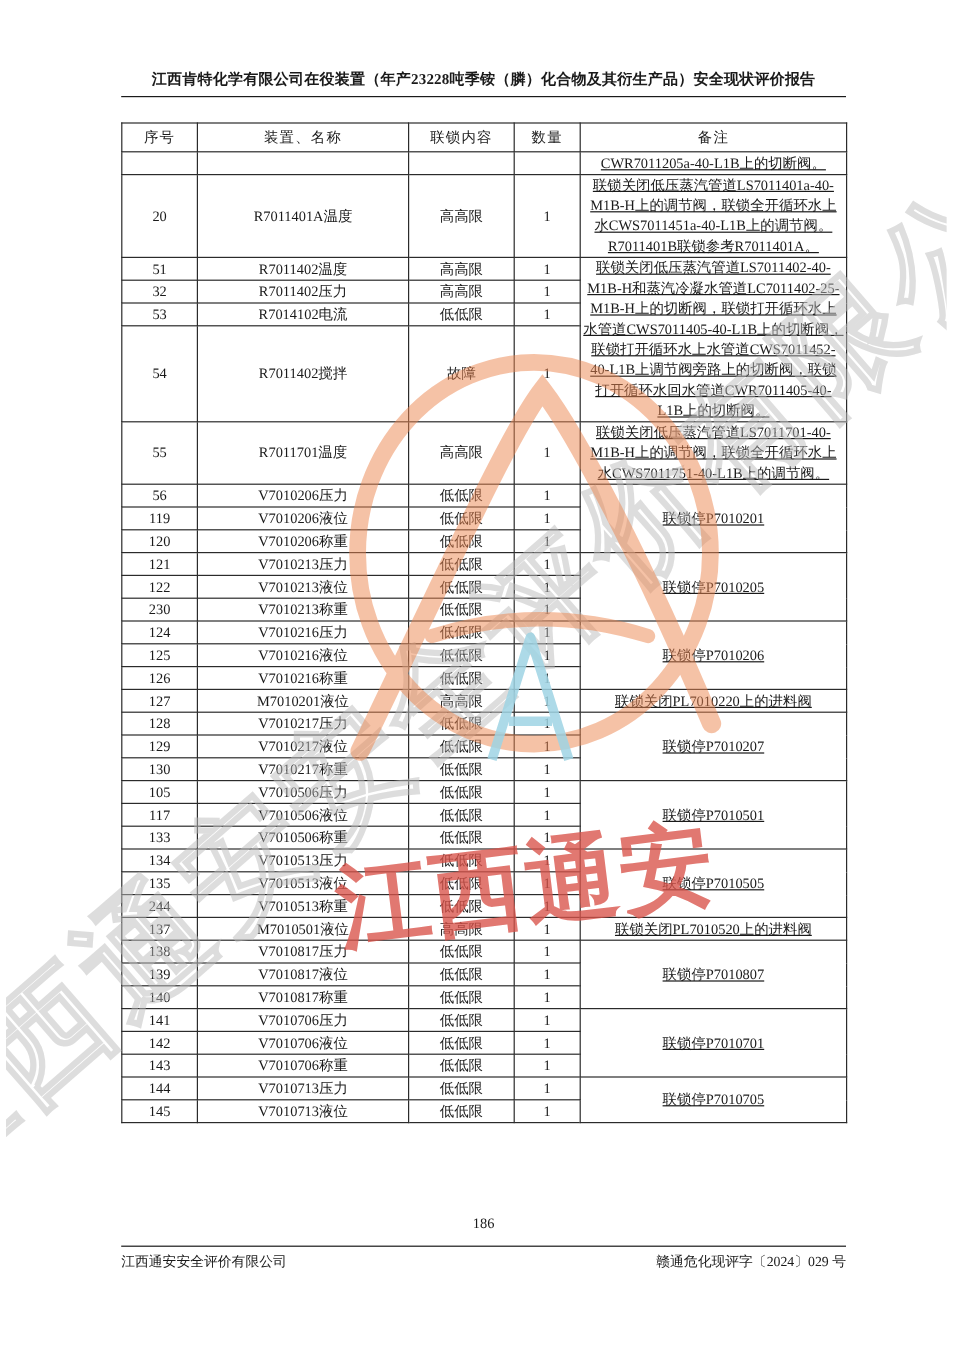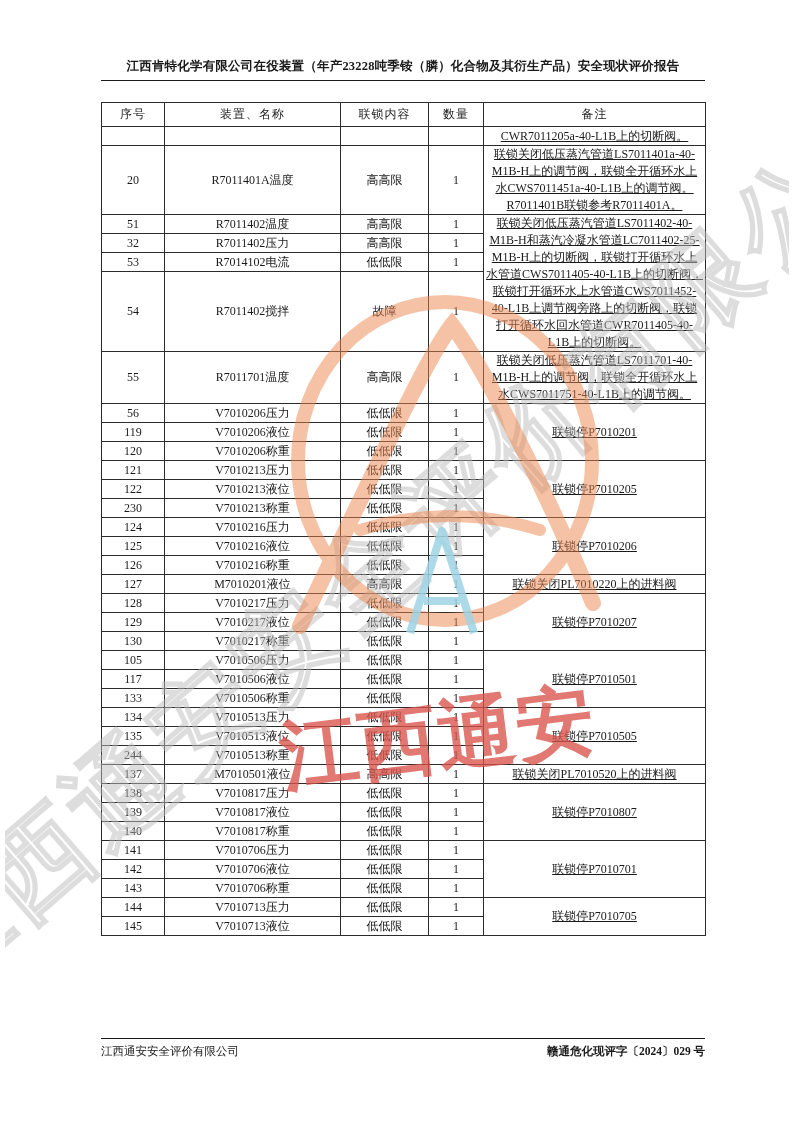--- a/index.html
+++ b/index.html
@@ -27,21 +27,21 @@
   tr.r-std { height:19px; }
   td.remark { line-height:17px; padding:1px 3px;text-decoration:underline; }
 
   
   .page-number { position:absolute; top:1012px; left:96px; width:604px; text-align:center;
     font-size:12px; font-family:"Liberation Serif","DejaVu Serif",serif; }
   .footer-rule { position:absolute; top:1038px; left:96px; width:604px; border-top:1.4px solid #1a1a1a; }
   .footer-row { position:absolute; top:1044px; left:96px; width:604px;
     display:flex; justify-content:space-between; font-size:11.5px; }
   .footer-left { font-weight:normal; }
-  .footer-right { font-weight:bold; }
+  .footer-right { font-weight:normal; }
 
   
   .watermark { position:absolute; inset:0; pointer-events:none; overflow:hidden; z-index:5; }
   .wm-gray {
     position:absolute; left:-250px; top:468px; white-space:nowrap;
     transform:rotate(-41deg); transform-origin:center;
     font-family:"Liberation Sans","DejaVu Sans",sans-serif;
     font-size:104px; font-weight:bold; letter-spacing:6px;
     color:transparent; -webkit-text-stroke:2px var(--wm-gray,#bdbdbd); opacity:0.5;
   }
@@ -306,20 +306,21 @@
         </tr>
         <tr class="r-std">
           <td>145</td>
           <td>V7010713液位</td>
           <td>低低限</td>
           <td>1</td>
         </tr>
       </tbody>
   </table>
 
+  <div class="page-number">186</div>
   <div class="footer-rule"></div>
   <div class="footer-row">
     <span class="footer-left">江西通安安全评价有限公司</span>
     <span class="footer-right">赣通危化现评字〔2024〕029 号</span>
   </div>
 
   <div class="watermark">
     <div class="wm-gray">江西通安安全评价有限公司</div>
 
     <svg class="wm-logo" width="320" height="345" viewBox="0 0 320 345">

